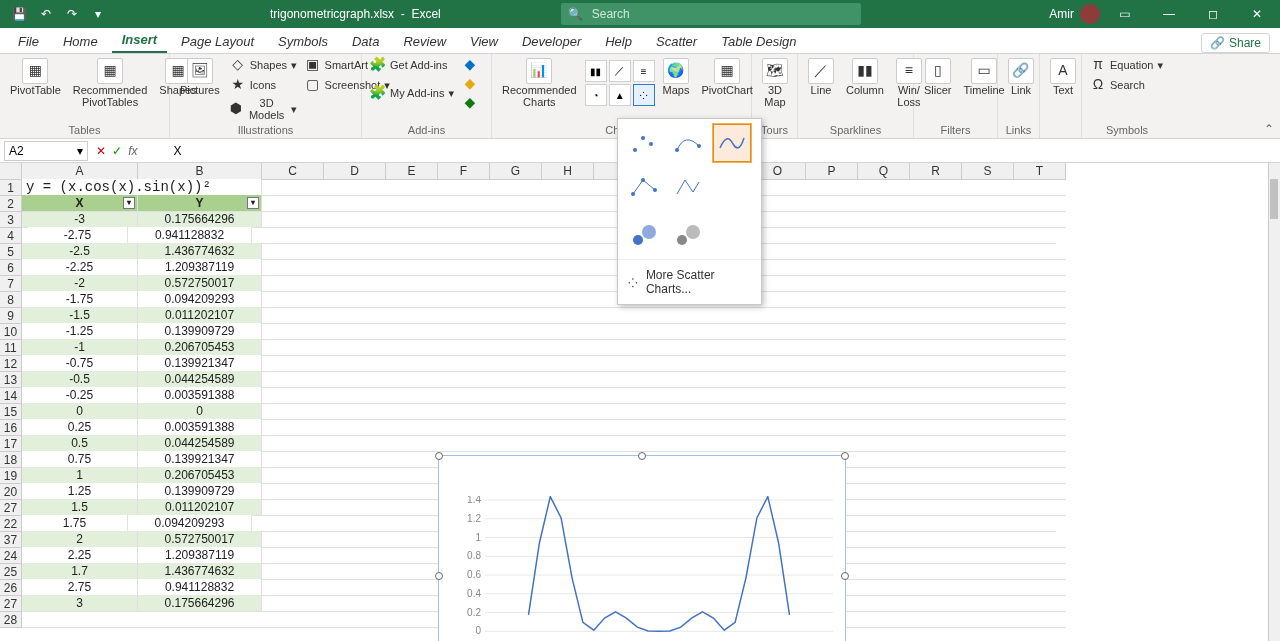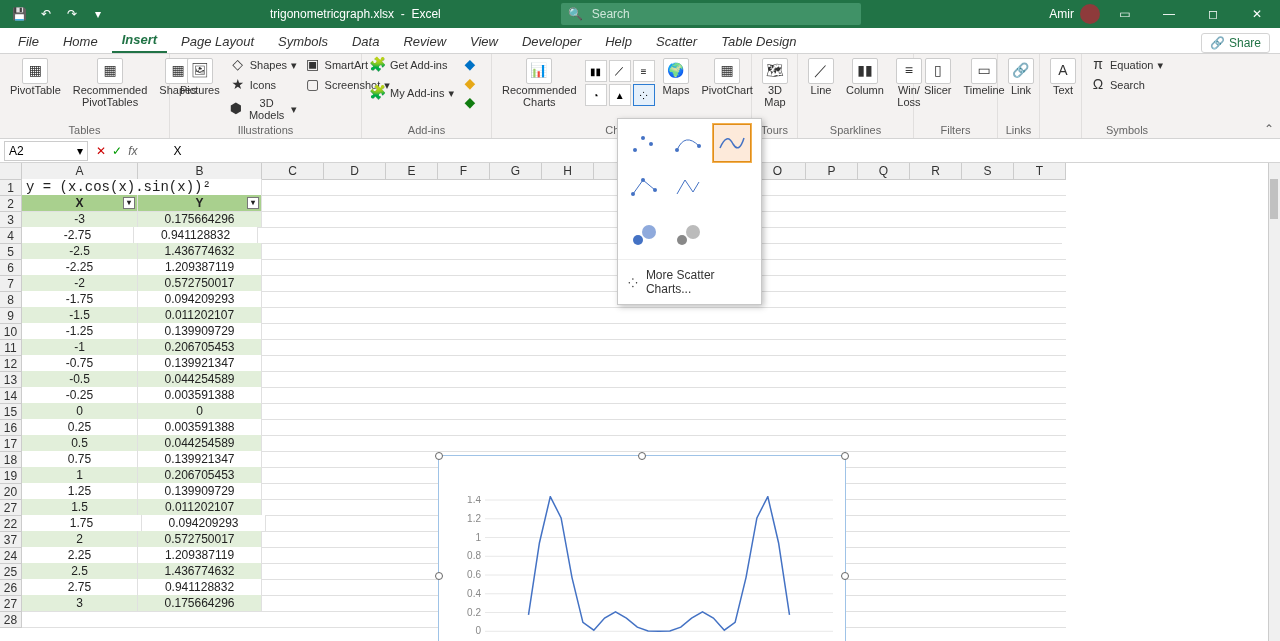--- a/index.html
+++ b/index.html
@@ -464,21 +464,21 @@
         <div class="cell" style="width: 52px;"></div>
         <div class="cell" style="width: 52px;"></div>
         <div class="cell" style="width: 56px;"></div>
         <div class="cell" style="width: 52px;"></div>
         <div class="cell" style="width: 52px;"></div>
         <div class="cell" style="width: 52px;"></div>
         <div class="cell" style="width: 52px;"></div>
         <div class="cell" style="width: 52px;"></div>
       </div>
       <div class="cell-row">
-        <div class="cell band0" style="width: 112px;">-2.75</div>
+        <div class="cell band0" style="width: 100px; margin-left: 6px;">-2.75</div>
         <div class="cell band0" style="width: 124px;">0.941128832</div>
         <div class="cell" style="width: 62px;"></div>
         <div class="cell" style="width: 62px;"></div>
         <div class="cell" style="width: 52px;"></div>
         <div class="cell" style="width: 52px;"></div>
         <div class="cell" style="width: 52px;"></div>
         <div class="cell" style="width: 52px;"></div>
         <div class="cell" style="width: 52px;"></div>
         <div class="cell" style="width: 52px;"></div>
         <div class="cell" style="width: 52px;"></div>
@@ -806,21 +806,21 @@
         <div class="cell" style="width: 52px;"></div>
         <div class="cell" style="width: 52px;"></div>
         <div class="cell" style="width: 56px;"></div>
         <div class="cell" style="width: 52px;"></div>
         <div class="cell" style="width: 52px;"></div>
         <div class="cell" style="width: 52px;"></div>
         <div class="cell" style="width: 52px;"></div>
         <div class="cell" style="width: 52px;"></div>
       </div>
       <div class="cell-row">
-        <div class="cell band0" style="width: 120px;">1.75</div>
+        <div class="cell band0" style="width: 106px;">1.75</div>
         <div class="cell band0" style="width: 124px;">0.094209293</div>
         <div class="cell" style="width: 62px;"></div>
         <div class="cell" style="width: 62px;"></div>
         <div class="cell" style="width: 52px;"></div>
         <div class="cell" style="width: 52px;"></div>
         <div class="cell" style="width: 52px;"></div>
         <div class="cell" style="width: 52px;"></div>
         <div class="cell" style="width: 52px;"></div>
         <div class="cell" style="width: 52px;"></div>
         <div class="cell" style="width: 52px;"></div>
@@ -863,21 +863,21 @@
         <div class="cell" style="width: 52px;"></div>
         <div class="cell" style="width: 52px;"></div>
         <div class="cell" style="width: 56px;"></div>
         <div class="cell" style="width: 52px;"></div>
         <div class="cell" style="width: 52px;"></div>
         <div class="cell" style="width: 52px;"></div>
         <div class="cell" style="width: 52px;"></div>
         <div class="cell" style="width: 52px;"></div>
       </div>
       <div class="cell-row">
-        <div class="cell band1" style="width: 116px;">2.5</div>
+        <div class="cell band1" style="width: 116px;">1.7</div>
         <div class="cell band1" style="width: 124px;">1.436774632</div>
         <div class="cell" style="width: 62px;"></div>
         <div class="cell" style="width: 62px;"></div>
         <div class="cell" style="width: 52px;"></div>
         <div class="cell" style="width: 52px;"></div>
         <div class="cell" style="width: 52px;"></div>
         <div class="cell" style="width: 52px;"></div>
         <div class="cell" style="width: 52px;"></div>
         <div class="cell" style="width: 52px;"></div>
         <div class="cell" style="width: 52px;"></div>

